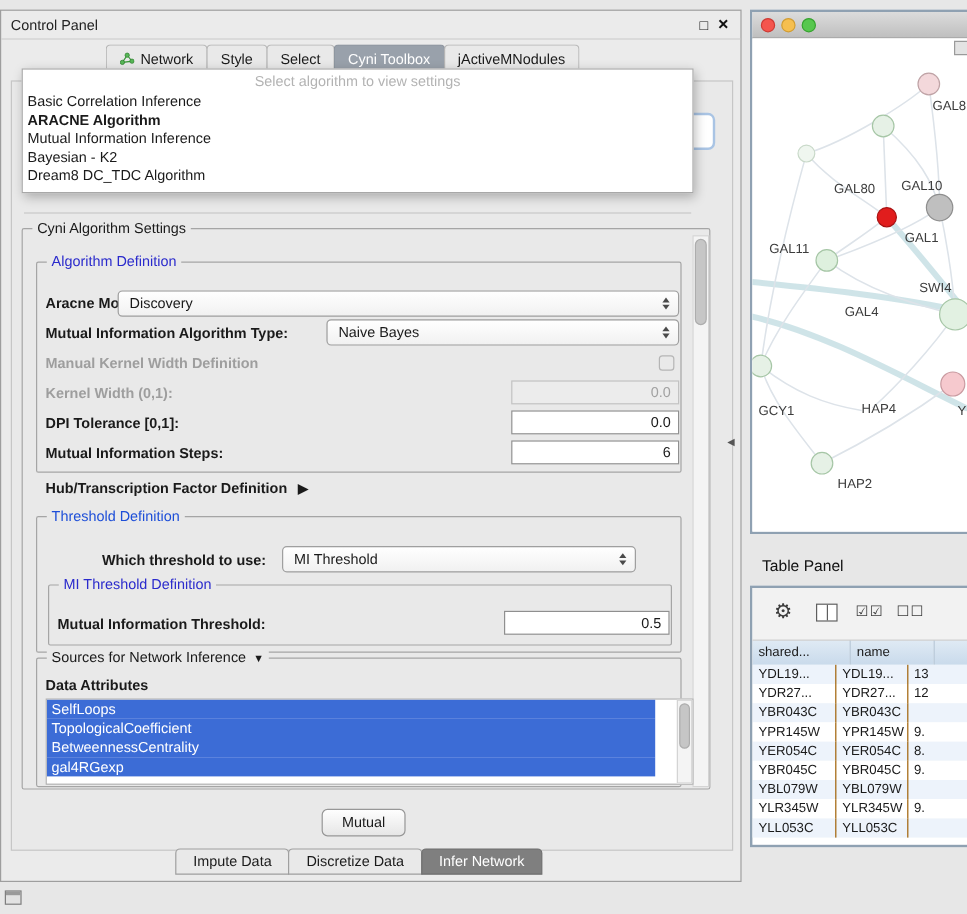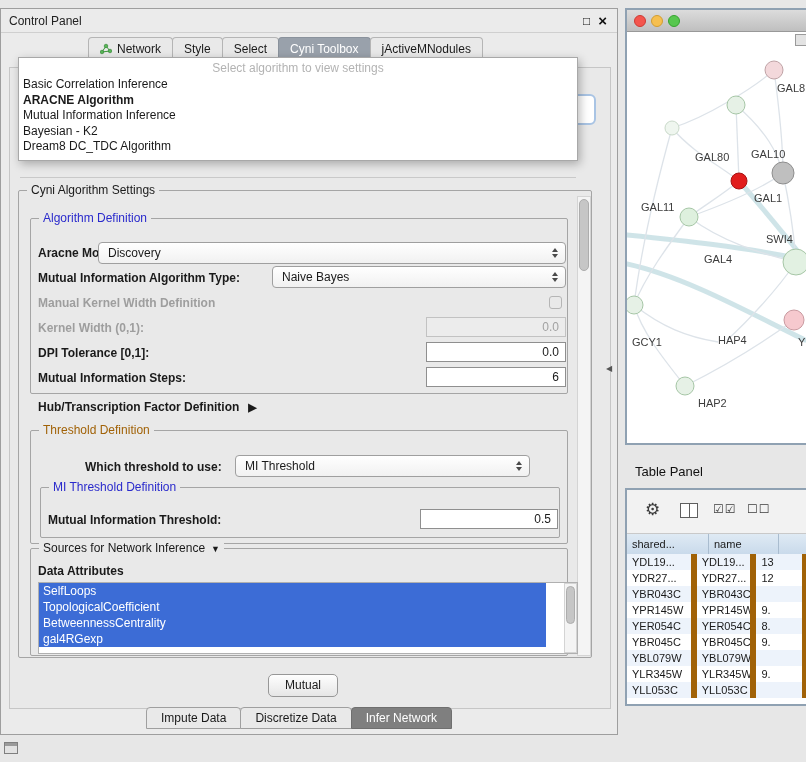--- a/index.html
+++ b/index.html
@@ -31,21 +31,21 @@
   .dd-header{color:#b3b3b3;text-align:center;padding:3px 0 2px}
   .dd-item{padding:0 4px;line-height:15.5px}
   .dd-hl{font-weight:bold}
   #combo-peek{left:562px;top:94px;width:34px;height:31px;border:2px solid #a9c4e4;border-radius:6px;background:#fff;z-index:10}
   #hidden-line{left:20px;top:177px;width:556px;height:1px;background:#c9c9c9}
 
   
   .fs{position:absolute;border:1px solid #a5a5a5;border-radius:2px}
   .fs-legend{position:absolute;top:-8px;left:8px;background:#e9e9e9;padding:0 4px;line-height:14px;white-space:nowrap}
   .lg-blue{color:#2a2acc}
-  .lg-green{color:#a16207}
+  .lg-green{color:#1d4ed8}
   #fs-main{left:18px;top:190px;width:574px;height:468px}
   #fs-algo{left:30px;top:218px;width:538px;height:176px}
   #fs-threshold{left:30px;top:430px;width:538px;height:114px}
   #fs-mithr{left:40px;top:487px;width:520px;height:51px}
   #fs-sources{left:30px;top:548px;width:538px;height:108px}
 
   .lbl{position:absolute;font-weight:bold;white-space:nowrap}
   .lbl-dis{color:#9e9e9e}
 
   
@@ -102,21 +102,21 @@
   #columns-icon{position:absolute;left:53px;top:13px;width:18px;height:15px;background:#fff;border:1px solid #5f5f5f}
   #columns-icon .mid{position:absolute;left:8px;top:0;bottom:0;width:1px;background:#5f5f5f}
   #check-pair{position:absolute;left:86px;top:12px;font-size:12px;color:#3c3c3c;letter-spacing:1px}
   #box-pair{position:absolute;left:120px;top:12px;font-size:12px;color:#3c3c3c;letter-spacing:1px}
   #tbl-header{position:absolute;left:0;top:44px;height:20px;display:flex}
   .th{height:20px;line-height:20px;padding-left:5px;background:linear-gradient(#dfeaf4,#c9daeb);
       border-right:1px solid #a9bccf;font-size:11px;overflow:hidden;white-space:nowrap}
   #tbl-body{position:absolute;left:0;top:64px;width:100%}
   .tr{display:flex;height:16px;background:#fff}
   .tr-alt{background:#edf3fb}
-  .td{line-height:16px;padding-left:5px;font-size:11px;border-right:6px solid #a16207;overflow:hidden;white-space:nowrap}
+  .td{line-height:16px;padding-left:5px;font-size:11px;border-right:1px solid #a16207;overflow:hidden;white-space:nowrap}
 
   #panel-icon{left:4px;top:742px;width:14px;height:12px;border:1px solid #7f7f7f;background:#e2e2e2}
   #panel-icon .bar{height:3px;background:#9a9a9a}
 </style>
 </head>
 <body>
 
 <div class="abs" id="control-panel">
 
   <div class="abs" id="cp-titlebar">

